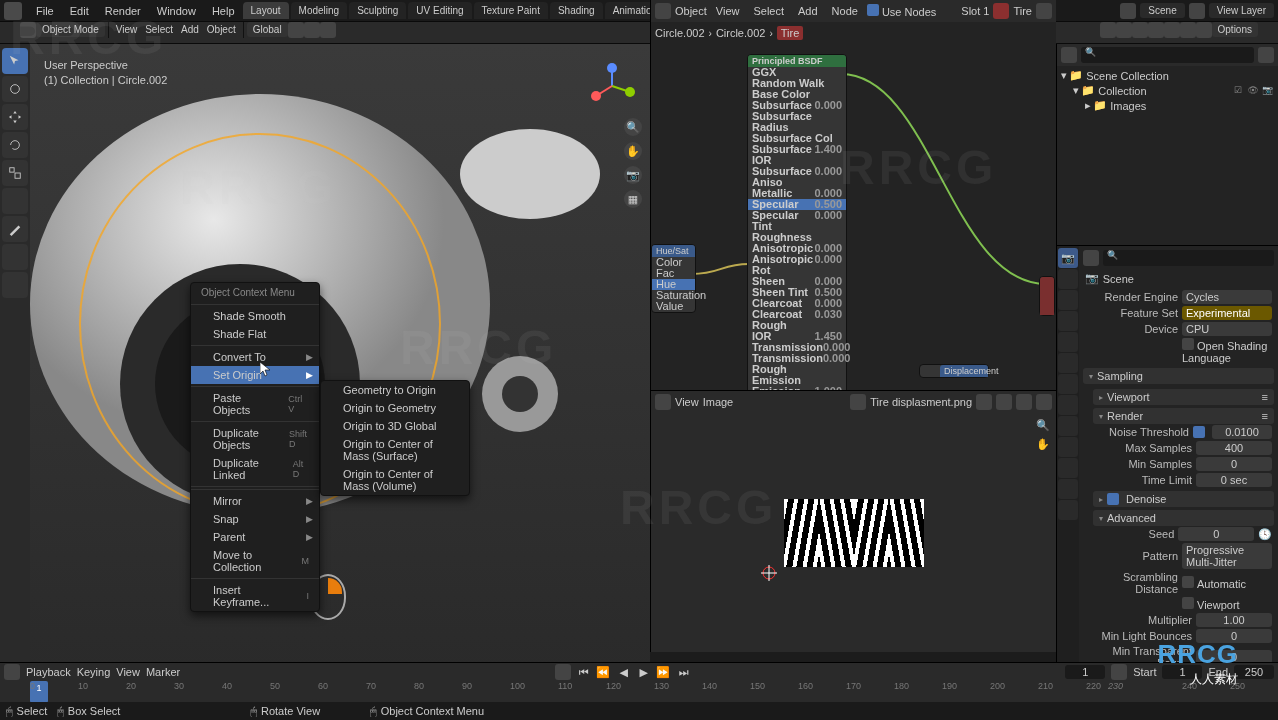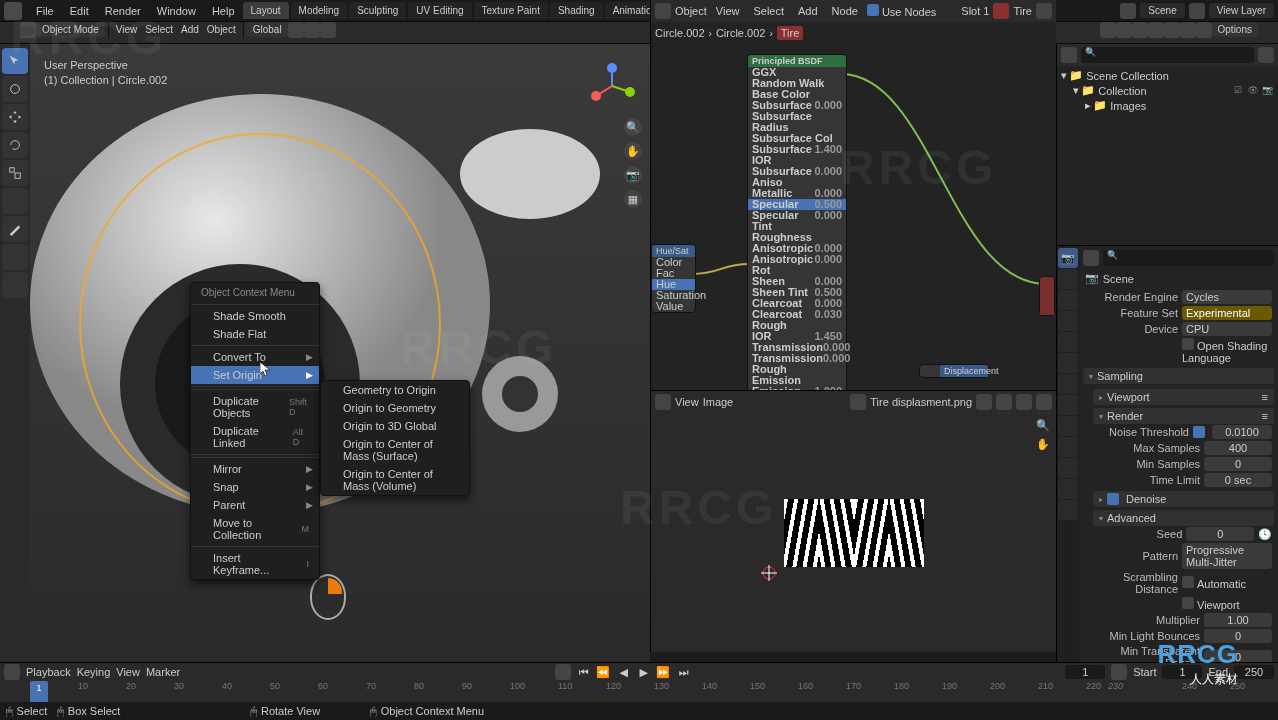--- a/index.html
+++ b/index.html
@@ -82,21 +82,21 @@
   .tree-row.indent2 { padding-left: 26px; color: #666; }
 
   .props { flex: 1; display: flex; background: #232323; border-top: 1px solid #000; }
   .props-tabs { width: 22px; background: #1f1f1f; display: flex; flex-direction: column; gap: 1px; padding-top: 2px; }
   .ptab { width: 20px; height: 20px; background: #2a2a2a; border-radius: 3px; margin: 0 auto; cursor: pointer; display:flex; align-items:center; justify-content:center; }
   .ptab.active { background: #3d5a8a; }
   .props-body { flex: 1; overflow: hidden; padding: 2px 4px; }
   .props-body .title { font-size: 11px; padding: 4px 2px; display: flex; gap: 4px; align-items: center; }
   .prop-row { display: flex; align-items: center; padding: 1px 2px; gap: 4px; font-size: 10px; }
   .prop-row .lbl { flex: 1; text-align: right; color: #bbb; }
-  .prop-row .val { width: 68px; background: #3a3a3a; padding: 1px 4px; border-radius: 3px; text-align: center; }
+  .prop-row .val { width: 76px; background: #3a3a3a; padding: 1px 4px; border-radius: 3px; text-align: center; }
   .prop-row .valL { width: 90px; background: #3a3a3a; padding: 1px 4px; border-radius: 3px; text-align: left; }
   .panel-hdr { background: #313131; padding: 2px 6px; margin-top: 3px; border-radius: 3px; font-size: 10px; display: flex; align-items: center; gap: 4px; }
   .panel-hdr::before { content: "▾"; font-size: 8px; color: #888; }
   .panel-hdr.collapsed::before { content: "▸"; }
   .sub-panel { padding: 2px 0 2px 10px; }
   .chk { width: 12px; height: 12px; background: #444; border-radius: 2px; display: inline-block; margin-right: 3px; }
   .chk.on { background: #4772b3; }
 
   
   .timeline { position: absolute; left: 0; bottom: 18px; width: 1278px; height: 40px; background: #232323; border-top: 1px solid #000; }
@@ -273,20 +273,24 @@
         <div class="sep"></div>
         <div class="item">
             <span>Convert To</span>
             <span class="arrow">▶</span>
           </div>
         <div class="item hl">
             <span>Set Origin</span>
             <span class="arrow" style="color:#fff">▶</span>
           </div>
         <div class="sep"></div>
+        <div class="item">
+            <span>Paste Objects</span>
+            <span class="sc">Ctrl V</span>
+          </div>
         <div class="sep"></div>
         <div class="item">
             <span>Duplicate Objects</span>
             <span class="sc">Shift D</span>
           </div>
         <div class="item">
             <span>Duplicate Linked</span>
             <span class="sc">Alt D</span>
           </div>
         <div class="sep"></div>

